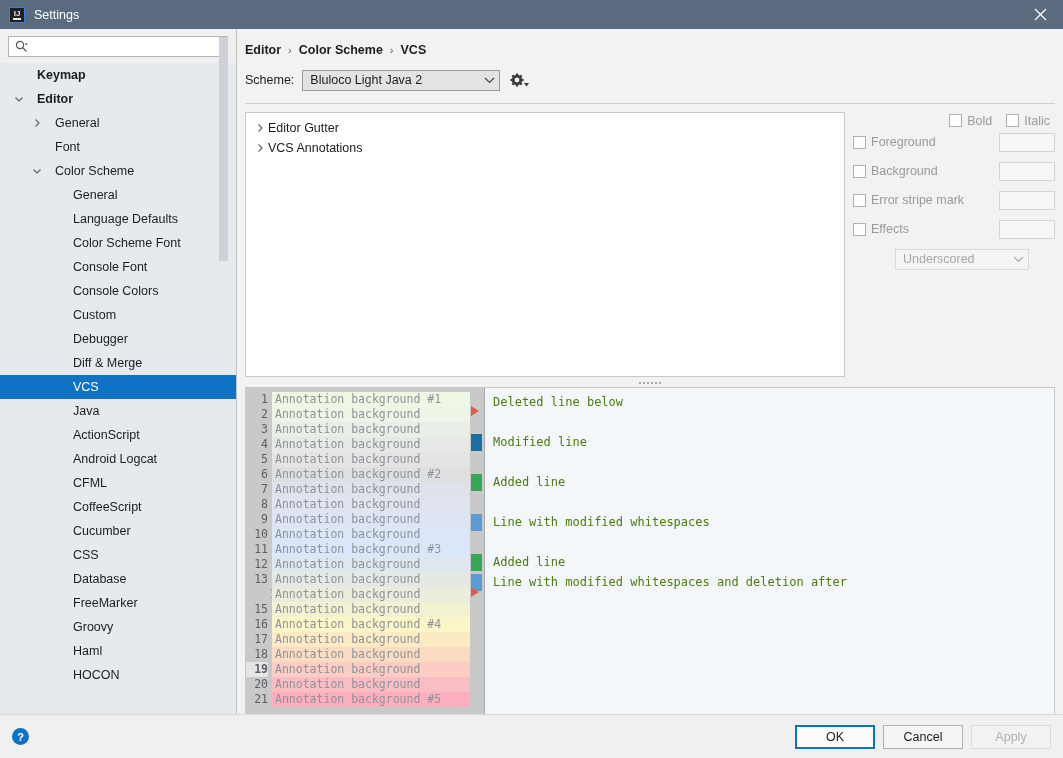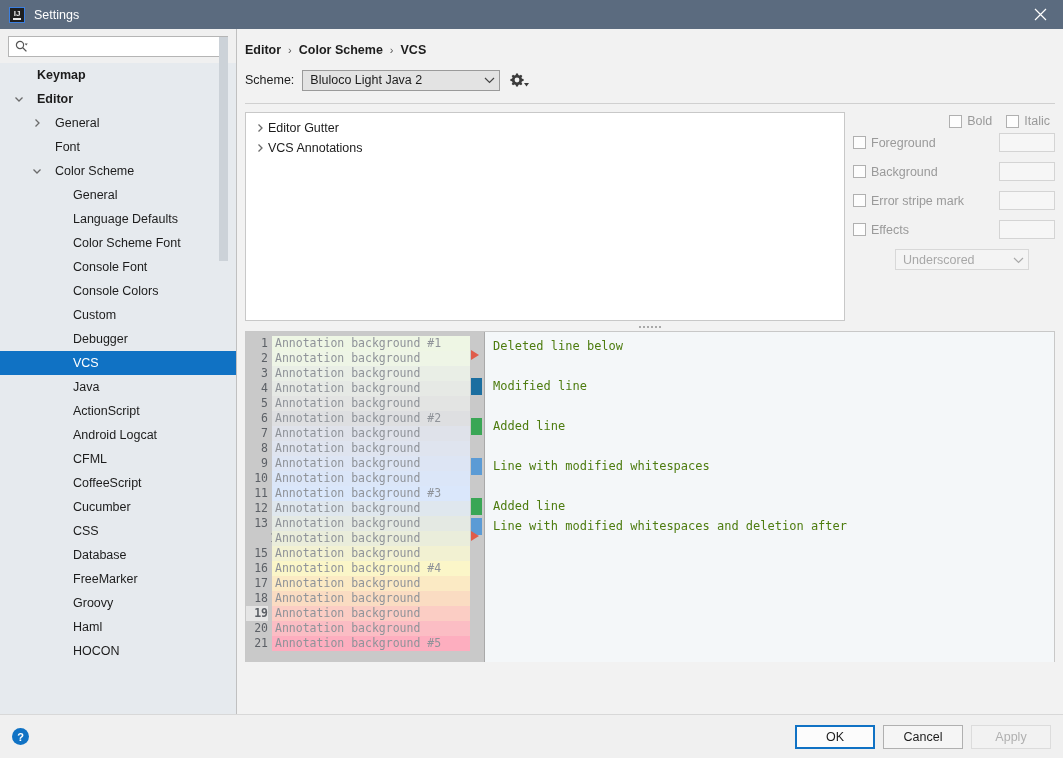--- a/index.html
+++ b/index.html
@@ -47,21 +47,21 @@
   .breadcrumb .sep{color:#555;font-weight:normal;font-size:11px;}
   .scheme-row{display:flex;align-items:center;padding:12px 0 0 8px;gap:8px;}
   .scheme-label{font-size:12.5px;}
   .combo{width:198px;height:21px;background:#e3e3e3;border:1px solid #9a9a9a;box-sizing:border-box;
          display:flex;align-items:center;padding:0 4px 0 7px;font-size:12.5px;cursor:default;}
   .combo .cval{flex:1;overflow:hidden;white-space:nowrap;}
   .gear{width:22px;height:22px;display:flex;align-items:center;justify-content:center;cursor:default;}
   .hr{height:1px;background:#d0d0d0;margin:12px 8px 0 8px;}
 
   .mid{display:flex;padding:8px 8px 0 8px;gap:0;}
-  .attr-tree{flex:1;min-width:0;height:209px;background:#ffffff;border:1px solid #c8c8c8;box-sizing:border-box;padding-top:5px;}
+  .attr-tree{flex:1;min-width:0;height:265px;background:#ffffff;border:1px solid #c8c8c8;box-sizing:border-box;padding-top:5px;}
   .atrow{height:20px;display:flex;align-items:center;padding-left:6px;font-size:12.5px;cursor:default;}
   .atrow .arrow{width:16px;flex:0 0 16px;display:flex;align-items:center;justify-content:center;}
 
   .attrs{width:210px;flex:0 0 210px;padding-left:8px;box-sizing:border-box;}
   .bi-row{display:flex;justify-content:flex-end;gap:14px;padding-top:2px;padding-right:5px;}
   .cbx{width:13px;height:13px;border:1px solid #b0b0b0;background:#fdfdfd;box-sizing:border-box;flex:0 0 13px;cursor:default;}
   .ck-label{font-size:12.5px;color:#9a9a9a;margin-left:5px;}
   .ck-item{display:flex;align-items:center;}
   .attr-row{display:flex;align-items:center;height:29px;}
   .attr-row .ck-label{flex:1;}
@@ -191,20 +191,25 @@
           </div>
           <div class="trow">
             <span style="display:inline-block;width:50px;flex:0 0 50px;"></span>
             <span class="arrow"></span>
             <span class="lbl">Custom</span>
           </div>
           <div class="trow">
             <span style="display:inline-block;width:50px;flex:0 0 50px;"></span>
             <span class="arrow"></span>
             <span class="lbl">Debugger</span>
+          </div>
+          <div class="trow">
+            <span style="display:inline-block;width:50px;flex:0 0 50px;"></span>
+            <span class="arrow"></span>
+            <span class="lbl">Diff &amp; Merge</span>
           </div>
           <div class="trow sel">
             <span style="display:inline-block;width:50px;flex:0 0 50px;"></span>
             <span class="arrow"></span>
             <span class="lbl">VCS</span>
           </div>
           <div class="trow">
             <span style="display:inline-block;width:50px;flex:0 0 50px;"></span>
             <span class="arrow"></span>
             <span class="lbl">Java</span>

